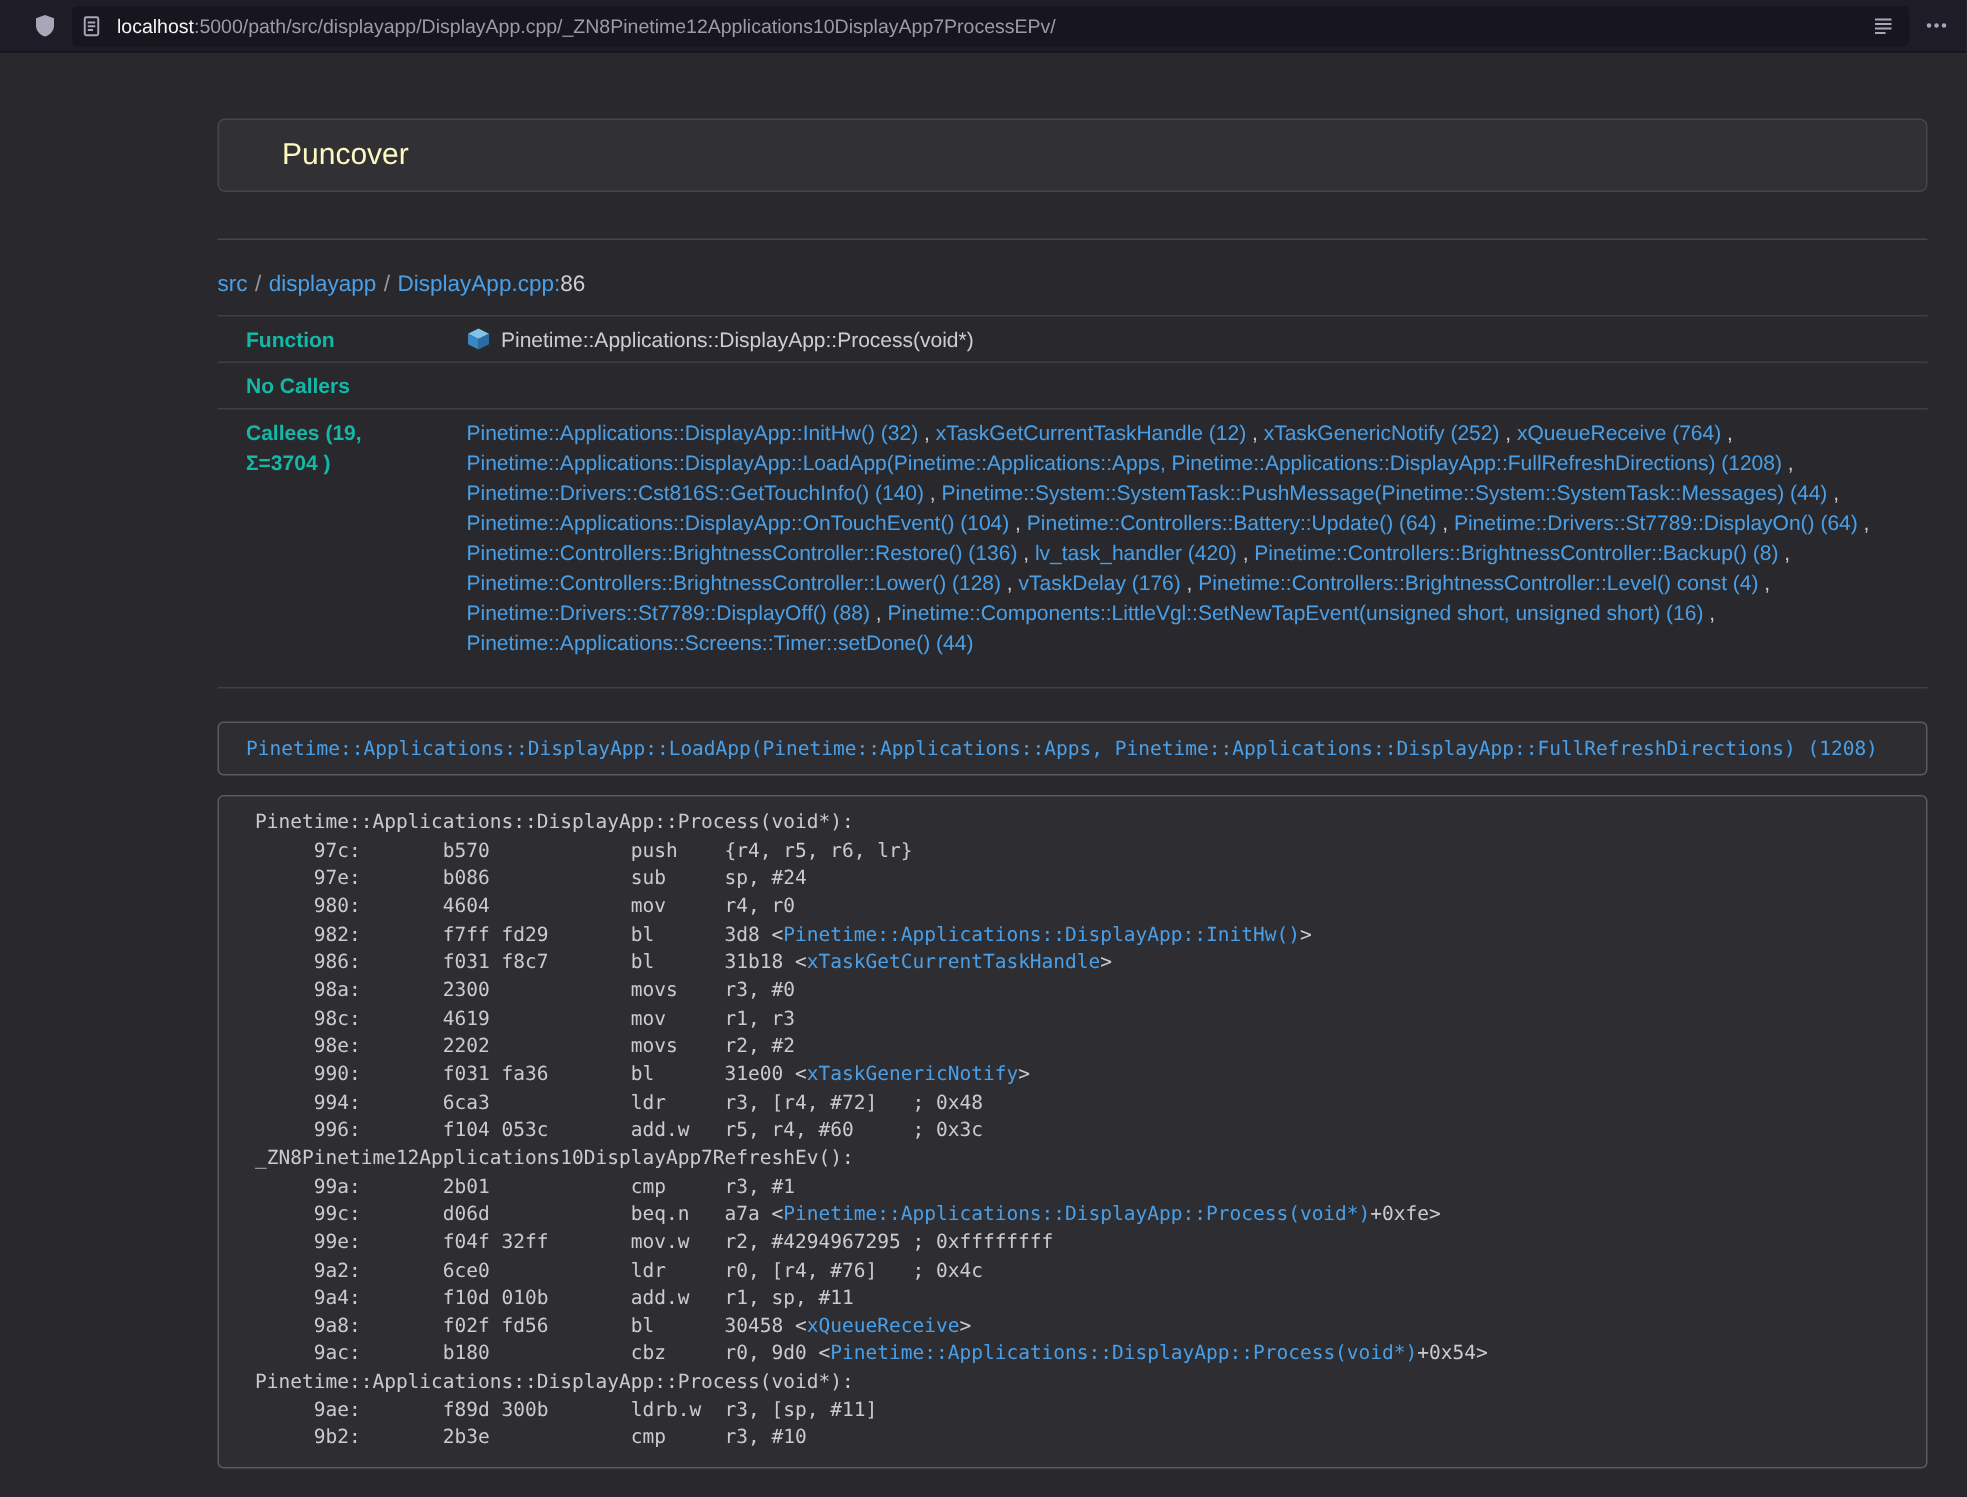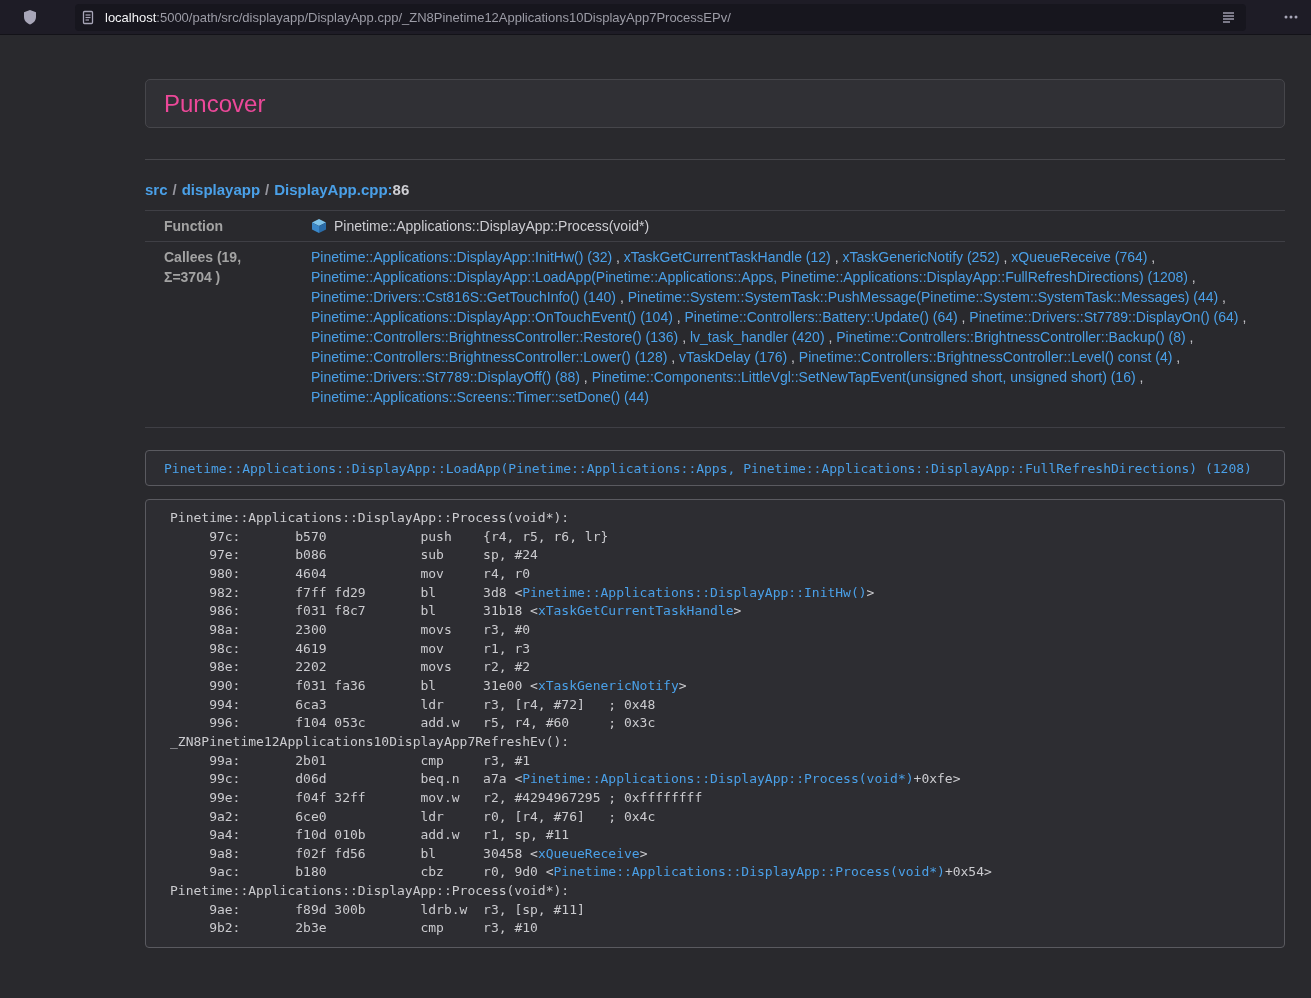--- a/index.html
+++ b/index.html
@@ -9,59 +9,58 @@
     font-family: "Liberation Sans", sans-serif;
   }
   a { color: #4aa0e8; text-decoration: none; cursor: pointer; }
 
   
   .topbar {
     height: 35px; background: #1e1c26;
     border-bottom: 1px solid #131218;
     display: flex; align-items: center;
     padding: 0 8px 0 22px;
-    gap: 27px;
   }
   .tb-icon { flex: 0 0 auto; display: flex; align-items: center; justify-content: center; }
   .urlbar {
     flex: 1 1 auto; height: 27px; margin: 0 6px 0 10px;
     background: #17161e; border-radius: 4px;
     display: flex; align-items: center;
     padding: 0 10px 0 6px;
   }
   .url-text { font-size: 13px; margin-left: 10px; white-space: nowrap; flex: 1 1 auto; overflow: hidden; }
   .url-host { color: #f5f5f7; }
   .url-path { color: #9c9ca6; }
 
   
   .main { width: 1140px; margin-left: 145px; padding-top: 44px; color: #c9c9ce; }
 
   .jumbo {
     height: 49px; background: #303035;
     border: 1px solid #46464b; border-radius: 5px;
     display: flex; align-items: center; padding: 0 18px;
   }
-  .jumbo-title { font-size: 24px; font-weight: 500; color: #ec4899; }
+  .jumbo-title { font-size: 20px; font-weight: 500; color: #fef9c3; margin-left: 24px; }
 
   hr.divider { border: none; border-top: 1px solid #46464b; margin: 31px 0 20px; }
 
-  .breadcrumb { font-size: 15px; font-weight: 700; line-height: 20px; margin-bottom: 10px; }
+  .breadcrumb { font-size: 15px; font-weight: 400; line-height: 20px; margin-bottom: 10px; }
   .breadcrumb .slash { color: #96969e; margin: 0 5px; }
   .breadcrumb .linenum { color: #cfcfd4; }
 
   
   table.tbl {
     width: 100%; border-collapse: collapse;
     font-size: 14px; line-height: 20px; color: #c9c9ce;
     border-bottom: 1px solid #3f3f45;
   }
   table.tbl > tbody > tr { border-top: 1px solid #3f3f45; }
   th.lbl {
     width: 151px; text-align: left; vertical-align: top;
-    padding: 5px 8px 5px 19px; font-weight: 700; color: #a3a3a3;
+    padding: 5px 8px 5px 19px; font-weight: 700; color: #14b8a6;
   }
   td.cc { padding: 0; vertical-align: top; }
   .symline { padding: 5px 0 5px 15px; display: flex; align-items: center; gap: 7px; }
   .symname { color: #cdcdd2; }
 
   table.inner { width: 100%; border-collapse: collapse; table-layout: fixed; }
   table.inner tr { border-top: 1px solid #3f3f45; }
   table.inner th, table.inner td { text-align: left; padding: 5px 10px 5px 15px; }
   table.inner th { font-weight: 700; color: #d8d8dc; }
 
@@ -156,20 +155,24 @@
                 <col style="width:22.4%">
                 <col style="width:14%">
                 <col style="width:15.9%">
             </colgroup>
             <tbody>
             </tbody>
           </table>
         </td>
       </tr>
       <tr>
+        <th class="lbl">No Callers</th>
+        <td class="cc"></td>
+      </tr>
+      <tr>
         <th class="lbl">Callees (19, Σ=3704 )</th>
         <td class="cc callees"><a>Pinetime::Applications::DisplayApp::InitHw() (32)</a> , <a>xTaskGetCurrentTaskHandle (12)</a> , <a>xTaskGenericNotify (252)</a> , <a>xQueueReceive (764)</a> , <a>Pinetime::Applications::DisplayApp::LoadApp(Pinetime::Applications::Apps, Pinetime::Applications::DisplayApp::FullRefreshDirections) (1208)</a> , <a>Pinetime::Drivers::Cst816S::GetTouchInfo() (140)</a> , <a>Pinetime::System::SystemTask::PushMessage(Pinetime::System::SystemTask::Messages) (44)</a> , <a>Pinetime::Applications::DisplayApp::OnTouchEvent() (104)</a> , <a>Pinetime::Controllers::Battery::Update() (64)</a> , <a>Pinetime::Drivers::St7789::DisplayOn() (64)</a> , <a>Pinetime::Controllers::BrightnessController::Restore() (136)</a> , <a>lv_task_handler (420)</a> , <a>Pinetime::Controllers::BrightnessController::Backup() (8)</a> , <a>Pinetime::Controllers::BrightnessController::Lower() (128)</a> , <a>vTaskDelay (176)</a> , <a>Pinetime::Controllers::BrightnessController::Level() const (4)</a> , <a>Pinetime::Drivers::St7789::DisplayOff() (88)</a> , <a>Pinetime::Components::LittleVgl::SetNewTapEvent(unsigned short, unsigned short) (16)</a> , <a>Pinetime::Applications::Screens::Timer::setDone() (44)</a></td>
       </tr>
     </tbody>
   </table>
 
   <div class="well">
     <a>Pinetime::Applications::DisplayApp::LoadApp(Pinetime::Applications::Apps, Pinetime::Applications::DisplayApp::FullRefreshDirections) (1208)</a>
   </div>
 

